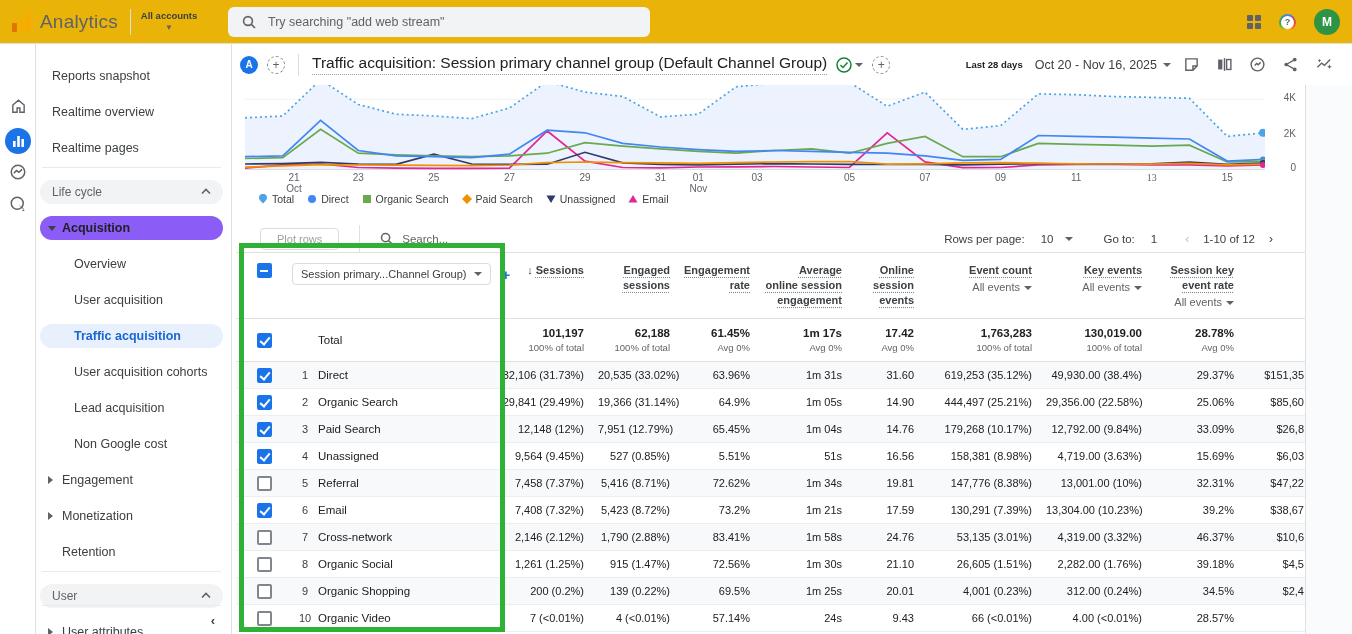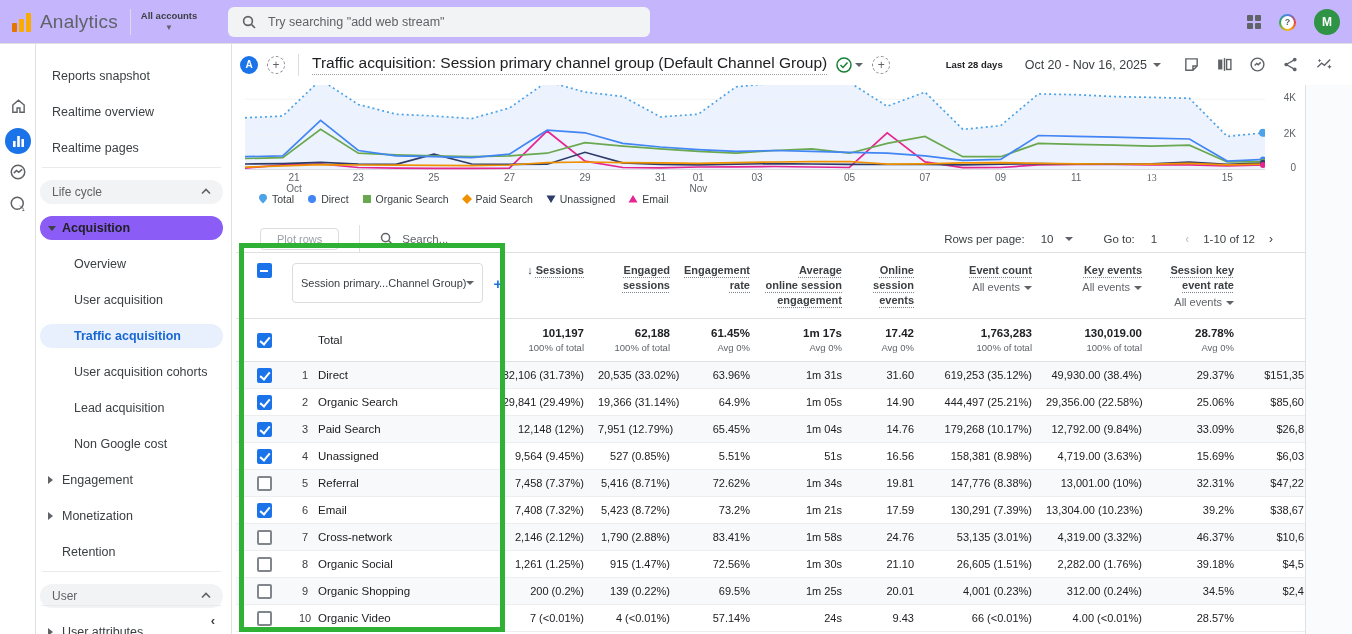--- a/index.html
+++ b/index.html
@@ -1,20 +1,20 @@
 <!DOCTYPE html>
 <html><head>
 <meta charset="utf-8">
 <style>
   *{margin:0;padding:0;box-sizing:border-box}
   html,body{width:1352px;height:634px}
   body{position:relative;background:#fff;font-family:"Liberation Sans",sans-serif;color:#202124;overflow:hidden}
 
   
-  .topbar{position:absolute;left:0;top:0;width:1352px;height:44px;background:#c4b5fd;border-bottom:1px solid #e0e0e0;display:flex;align-items:center}
+  .topbar{position:absolute;left:0;top:0;width:1352px;height:44px;background:#eab308;border-bottom:1px solid #e0e0e0;display:flex;align-items:center}
   .logo{display:flex;align-items:flex-end;gap:2px;margin-left:12px;height:20px}
   .logo .b1{width:5px;height:9px;background:#e37400;border-radius:1px}
   .logo .b2{width:5px;height:13px;background:#f9ab00;border-radius:1px}
   .logo .b3{width:5px;height:19px;background:#f9ab00;border-radius:1px}
   .brand{font-size:19px;color:#5f6368;margin-left:9px;letter-spacing:.2px}
   .tb-divider{width:1px;height:26px;background:#dadce0;margin:0 10px 0 12px}
   .acct{display:flex;flex-direction:column;align-items:center;line-height:10px}
   .acct .t{font-size:9.5px;color:#3c4043;font-weight:bold}
   .acct .c{font-size:8px;color:#5f6368;margin-top:2px}
   .search{position:absolute;left:228px;top:7px;width:422px;height:30px;background:#f1f3f4;border-radius:6px;display:flex;align-items:center;padding-left:14px;gap:12px}
@@ -49,21 +49,21 @@
   .collapse{position:absolute;right:16px;bottom:6px;font-size:13px;color:#3c4043;font-weight:bold}
 
   
   .rep-head{position:absolute;left:240px;top:44px;height:41px;display:flex;align-items:center;gap:9px}
   .prop-a{width:18px;height:18px;border-radius:50%;background:#1a73e8;color:#fff;font-size:10px;font-weight:bold;display:flex;align-items:center;justify-content:center}
   .dash-plus{width:18px;height:18px;border-radius:50%;border:1px dashed #80868b;color:#5f6368;font-size:12px;display:flex;align-items:center;justify-content:center;line-height:0}
   .vline{width:1px;height:22px;background:#dadce0;margin:0 4px}
   .rep-title{font-size:15.5px;color:#202124;border-bottom:1px dotted #9aa0a6;padding-bottom:2px;white-space:nowrap}
   .chk-dd{display:flex;align-items:center;gap:3px}
   .caret{width:0;height:0;border-top:4px solid #5f6368;border-left:4px solid transparent;border-right:4px solid transparent}
-  .head-right{position:absolute;right:18px;top:44px;height:41px;display:flex;align-items:center;gap:22px;color:#5f6368}
+  .head-right{position:absolute;right:18px;top:44px;height:41px;display:flex;align-items:center;gap:12px;color:#5f6368}
   .d28{font-size:9.5px;font-weight:bold;color:#202124}
   .drange{font-size:12.5px;color:#3c4043;display:flex;align-items:center;gap:6px;white-space:nowrap}
   .hicons{display:flex;align-items:center;gap:16px}
 
   
   .chart-wrap{position:absolute;left:232px;top:85px;width:1073px;height:140px;background:#fff}
   .chart-svg{position:absolute;left:13px;top:0}
   .ylab{position:absolute;font-size:10px;color:#5f6368;width:28px;text-align:right}
   .xt{position:absolute;top:87px;font-size:10px;color:#5f6368;text-align:center;width:30px;line-height:11px}
   .legend{position:absolute;left:26px;top:108px;display:flex;align-items:center;gap:13px}
@@ -76,21 +76,21 @@
   .ctrl-sep{width:1px;height:28px;background:#e0e0e0;margin-left:20px}
   .tsearch{display:flex;align-items:center;gap:9px;margin-left:20px;color:#5f6368;font-size:11.5px}
   .ctrl-right{position:absolute;right:26px;display:flex;align-items:center;gap:8px;font-size:11.5px;color:#3c4043}
   .pag-chev{font-size:12px;padding:0 6px}
   .grid-row{display:grid;grid-template-columns:56px 26px 184px 96px 86px 80px 92px 72px 118px 110px 92px 60px;align-items:center}
   .thead{height:66px;border-bottom:1px solid #e0e0e0;align-items:start;padding-top:10px}
   .hcell{text-align:right;padding-right:14px;font-size:11px;font-weight:bold;color:#3c4043;line-height:15px}
   .hcell .u{text-decoration:underline dotted #80868b;text-underline-offset:3px}
   .hsub{font-weight:normal;color:#5f6368;display:flex;justify-content:flex-end;align-items:center;gap:4px;margin-top:2px}
   .dim-cell{grid-column:2/4;display:flex;align-items:center;gap:10px}
-  .dim-dd{border:1px solid #dadce0;border-radius:4px;height:40px;display:flex;align-items:center;padding:0 8px;font-size:11px;color:#3c4043;white-space:nowrap}
+  .dim-dd{border:1px solid #dadce0;border-radius:4px;height:22px;display:flex;align-items:center;gap:8px;padding:0 8px;font-size:11px;color:#3c4043;white-space:nowrap}
   .plus-blue{color:#1a73e8;font-size:15px;font-weight:bold}
   .cbwrap{display:flex;justify-content:center}
   .cb{width:15px;height:15px;border:2px solid #80868b;border-radius:2px;background:#fff;position:relative}
   .cb.checked,.cb.indet{background:#1a73e8;border-color:#1a73e8}
   .cb.checked::after{content:"";position:absolute;left:3.5px;top:0px;width:4px;height:8px;border:solid #fff;border-width:0 2px 2px 0;transform:rotate(40deg)}
   .cb.indet::after{content:"";position:absolute;left:1.5px;top:4.5px;width:8px;height:2.5px;background:#fff}
   .trow-total{height:43px;border-bottom:1px solid #e0e0e0}
   .tname{font-size:11.5px;color:#202124;font-weight:500}
   .vcell{text-align:right;padding-right:14px;font-size:11px;color:#202124;white-space:nowrap}
   .vcell .sub{display:block;font-size:9.5px;color:#5f6368;margin-top:3px;font-weight:normal}

